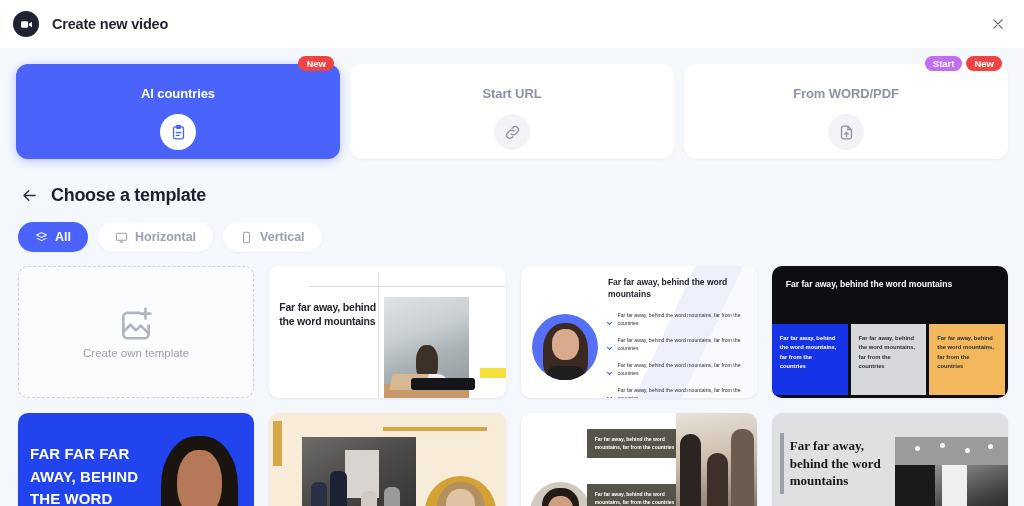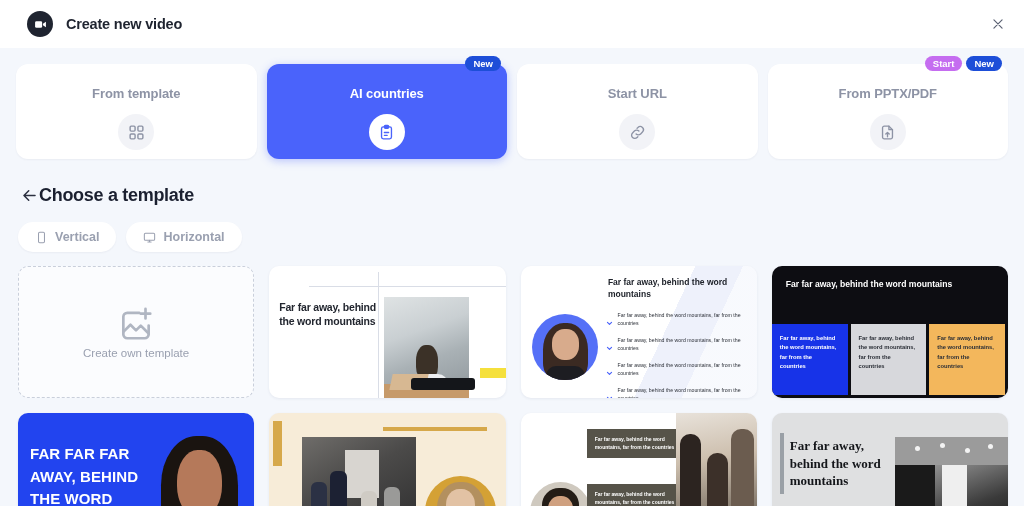--- a/index.html
+++ b/index.html
@@ -8,21 +8,21 @@
     overflow: hidden;
     font-family: "Liberation Sans", sans-serif;
     background: #f4f7fc;
   }
   .app { width: 1024px; height: 506px; position: relative; background: #f4f7fc; }
 
   
   .header {
     height: 48px; background: #ffffff;
     display: flex; align-items: center;
-    padding: 0 27px; position: relative;
+    padding: 0 13px; position: relative;
   }
   .logo-badge {
     width: 26px; height: 26px; border-radius: 50%;
     background: #1f2430; display: flex; align-items: center; justify-content: center;
     flex: 0 0 auto;
   }
   .header-title {
     margin-left: 13px; font-size: 14.5px; font-weight: bold; color: #1f2430;
     letter-spacing: -0.2px;
   }
@@ -52,26 +52,26 @@
     margin-top: 13px; width: 36px; height: 36px; border-radius: 50%;
     background: #f2f3f7; display: flex; align-items: center; justify-content: center;
     color: #8d93a5;
   }
   .mode-card.active .mode-icon { background: #ffffff; color: #4a63fb; }
   .badges { position: absolute; top: -8px; right: 6px; display: flex; gap: 4px; }
   .badge {
     font-size: 9.5px; font-weight: bold; color: #fff;
     border-radius: 9px; padding: 2.5px 8px; line-height: 1.1;
   }
-  .badge.new { background: #1d4ed8; }
+  .badge.new { background: #ef4444; }
   .badge.beta { background: #c56df0; }
 
   
   .section-head {
-    display: flex; align-items: center; 
+    display: flex; align-items: center; gap: 12px;
     padding: 26px 16px 0 20px;
   }
   .back-arrow { color: #2b3040; display: flex; align-items: center; cursor: pointer; }
   .section-title { font-size: 18px; font-weight: bold; color: #1b2030; letter-spacing: -0.3px; }
 
   
   .filters { display: flex; gap: 10px; padding: 16px 16px 0 18px; }
   .pill {
     display: flex; align-items: center; gap: 7px;
     height: 30px; padding: 0 17px; border-radius: 15px;
@@ -247,31 +247,20 @@
     <div class="header-title">Create new video</div>
     <div class="close-btn">
       <svg width="14" height="14" viewBox="0 0 24 24" fill="none" stroke="currentColor" stroke-width="2" stroke-linecap="round">
         <path d="M5 5l14 14M19 5L5 19"></path>
       </svg>
     </div>
   </div>
 
   <div class="modes">
 
-    <div class="mode-card">
-      <div class="mode-label">From template</div>
-      <div class="mode-icon">
-        <svg width="17" height="17" viewBox="0 0 24 24" fill="none" stroke="currentColor" stroke-width="2">
-          <rect x="3" y="3" width="7" height="7" rx="1.5"></rect>
-          <rect x="14" y="3" width="7" height="7" rx="1.5"></rect>
-          <rect x="3" y="14" width="7" height="7" rx="1.5"></rect>
-          <rect x="14" y="14" width="7" height="7" rx="1.5"></rect>
-        </svg>
-      </div>
-    </div>
 
 
     <div class="mode-card active">
       <div class="badges">
         <span class="badge new">New</span>
       </div>
       <div class="mode-label">AI countries</div>
       <div class="mode-icon">
         <svg width="17" height="17" viewBox="0 0 24 24" fill="none" stroke="currentColor" stroke-width="1.9" stroke-linecap="round">
           <rect x="5" y="4" width="14" height="17" rx="2.5"></rect>
@@ -289,57 +278,66 @@
           <path d="M14 10a4.5 4.5 0 0 0-6.4 0L5 12.6a4.5 4.5 0 1 0 6.4 6.4l1.1-1.1"></path>
         </svg>
       </div>
     </div>
 
     <div class="mode-card">
       <div class="badges">
         <span class="badge beta">Start</span>
         <span class="badge new">New</span>
       </div>
-      <div class="mode-label">From PPTX/PDF</div>
+      <div class="mode-label">From WORD/PDF</div>
       <div class="mode-icon">
         <svg width="17" height="17" viewBox="0 0 24 24" fill="none" stroke="currentColor" stroke-width="1.9" stroke-linejoin="round" stroke-linecap="round">
           <path d="M14 3H7.5A2.5 2.5 0 0 0 5 5.5v13A2.5 2.5 0 0 0 7.5 21h9a2.5 2.5 0 0 0 2.5-2.5V8z"></path>
           <path d="M14 3v5h5"></path>
           <path d="M12 18v-6M9.6 14.2L12 11.8l2.4 2.4"></path>
         </svg>
       </div>
     </div>
   </div>
 
   <div class="section-head">
     <div class="back-arrow">
       <svg width="19" height="19" viewBox="0 0 24 24" fill="none" stroke="currentColor" stroke-width="1.9" stroke-linecap="round" stroke-linejoin="round">
         <path d="M19 12H5M11 6l-6 6 6 6"></path>
       </svg>
     </div>
     <div class="section-title">Choose a template</div>
   </div>
 
   <div class="filters">
-    <div class="pill">
+    <div class="pill active">
       <span class="picon">
         <svg width="13" height="13" viewBox="0 0 24 24" fill="none" stroke="currentColor" stroke-width="1.9" stroke-linejoin="round">
-          <rect x="6.5" y="2.5" width="11" height="19" rx="2.2"></rect>
+          <path d="M12 3l9 4.5-9 4.5-9-4.5L12 3z"></path>
+          <path d="M3 13.2l9 4.5 9-4.5"></path>
         </svg>
       </span>
-      <span>Vertical</span>
+      <span>All</span>
     </div>
     <div class="pill">
       <span class="picon">
         <svg width="13" height="13" viewBox="0 0 24 24" fill="none" stroke="currentColor" stroke-width="1.9" stroke-linecap="round" stroke-linejoin="round">
           <rect x="2.5" y="4" width="19" height="13" rx="2"></rect>
           <path d="M9 20.5h6M12 17v3.5"></path>
         </svg>
       </span>
       <span>Horizontal</span>
+    </div>
+    <div class="pill">
+      <span class="picon">
+        <svg width="13" height="13" viewBox="0 0 24 24" fill="none" stroke="currentColor" stroke-width="1.9" stroke-linejoin="round">
+          <rect x="6.5" y="2.5" width="11" height="19" rx="2.2"></rect>
+        </svg>
+      </span>
+      <span>Vertical</span>
     </div>
   </div>
 
   <div class="grid">
 
     <div class="tcard dashed">
       <span>
         <svg width="38" height="38" viewBox="0 0 24 24" fill="none" stroke="#b0b6c2" stroke-width="1.7" stroke-linecap="round" stroke-linejoin="round">
           <path d="M20 13v5.5A2.5 2.5 0 0 1 17.5 21h-11A2.5 2.5 0 0 1 4 18.5v-11A2.5 2.5 0 0 1 6.5 5H14"></path>
           <path d="M4 17l4.5-4.5 3.5 3.5 3-3L20 18"></path>

